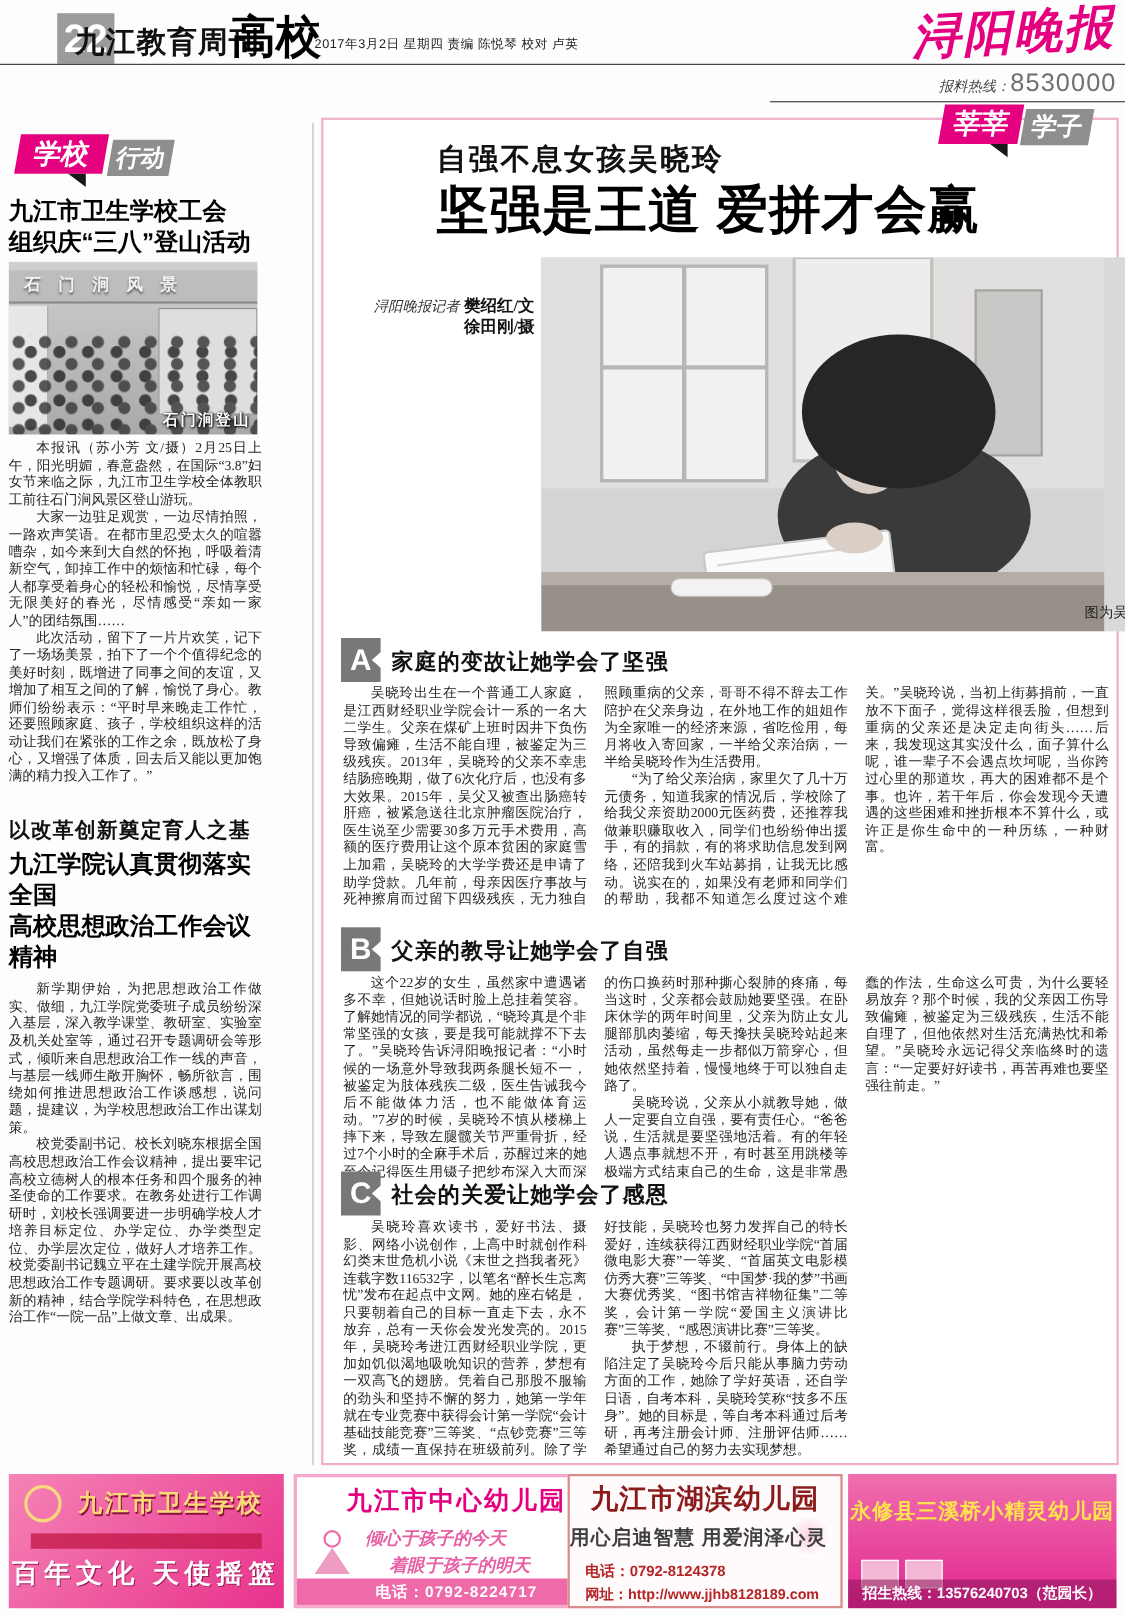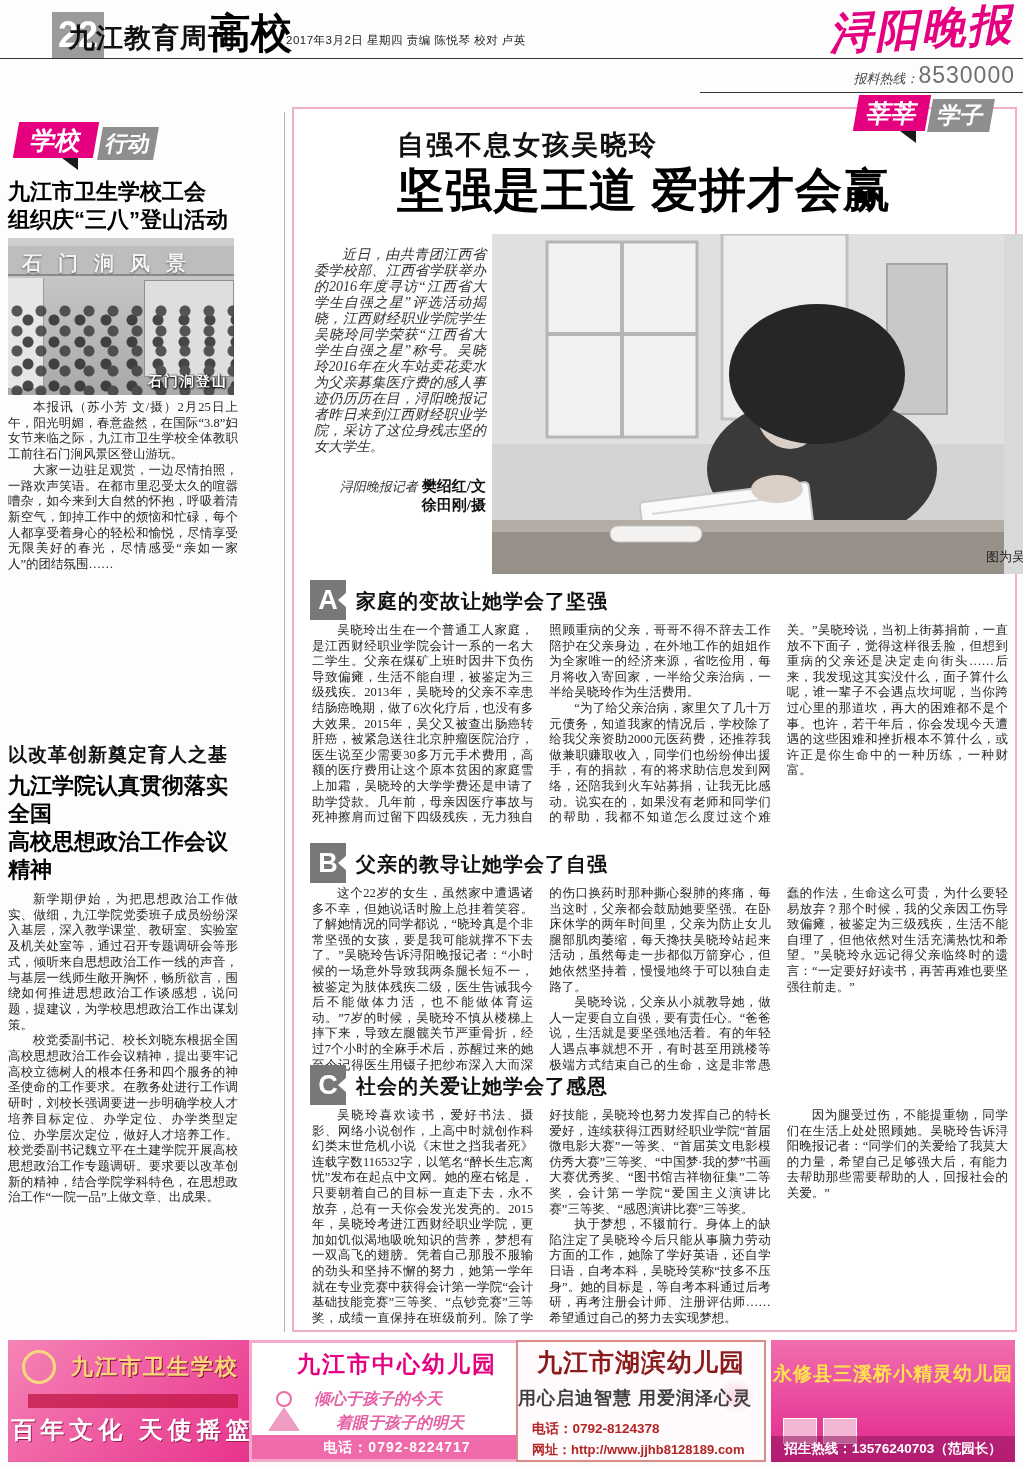--- a/index.html
+++ b/index.html
@@ -52,21 +52,21 @@
   }
   .l-body1 { left:8px; top:400px; width:230px; }
   .l-art2 { left:8px; top:742px; width:240px; }
   .l-kicker { font-size:19px; font-weight:600; color:#111; letter-spacing:1px; }
   .l-title2 { font-size:22px; font-weight:900; line-height:28px; color:#000; margin-top:4px; }
   .l-art2 .news-body { margin-top:8px; width:230px; }
 
   
   .l-photo { left:8px; top:238px; width:226px; height:157px; background:linear-gradient(#cfcfcf,#a9a9a9); overflow:hidden; }
   .l-photo .banner { position:absolute; left:0; top:8px; width:100%; height:30px; background:#bdbdbd; border-bottom:2px solid #8a8a8a; }
-  .l-photo .banner-text { position:absolute; left:14px; top:12px; color:#f4f4f4; font-size:20px; font-weight:700; letter-spacing:16px; text-shadow:0 1px 2px #555; white-space:nowrap; }
+  .l-photo .banner-text { position:absolute; left:14px; top:12px; color:#f4f4f4; font-size:15px; font-weight:700; letter-spacing:16px; text-shadow:0 1px 2px #555; white-space:nowrap; }
   .l-photo .building { position:absolute; right:0; top:42px; width:40%; height:62%; background:#dedede; border:1px solid #909090; }
   .l-photo .wall { position:absolute; left:0; top:40px; width:16%; height:70%; background:#e6e6e6; border-right:1px solid #9a9a9a; }
   .l-photo .crowd {
     position:absolute; left:0; bottom:0; width:100%; height:58%;
     background:
       radial-gradient(circle at 9px 7px, #3d3d3d 5px, rgba(0,0,0,0) 6px),
       radial-gradient(circle at 20px 16px, #2c2c2c 5px, rgba(0,0,0,0) 6px);
     background-size:24px 20px, 26px 22px;
     opacity:0.85;
   }
@@ -106,21 +106,21 @@
   .secC-body { left:18px; top:999px; width:696px; height:222px; }
 
   
   .ad { top:1340px; height:122px; overflow:hidden; }
   .ad1 { left:8px; width:250px; background:linear-gradient(135deg,#f584b6,#e8318b); }
   .ad1 .ring { position:absolute; left:14px; top:10px; width:34px; height:34px; border:3px solid #f7d87c; border-radius:50%; }
   .ad1 .name { position:absolute; left:52px; top:12px; width:190px; text-align:center; font-size:22px; font-weight:900; color:#f8d878; text-shadow:1px 1px 0 #8c0f3e; letter-spacing:2px; }
   .ad1 .strip { position:absolute; left:20px; top:54px; width:210px; height:14px; background:#c41a4b; opacity:.8; }
   .ad1 .slogan { position:absolute; left:0; bottom:16px; width:100%; text-align:center; font-size:24px; font-weight:900; color:#fff; letter-spacing:5px; text-shadow:1px 1px 0 #9c1d55; }
 
-  .ad2 { left:249px; width:296px; background:#fff; border:3px solid #f6a9cb; }
+  .ad2 { left:267px; width:296px; background:#fff; border:3px solid #f6a9cb; }
   .ad2 .name { position:absolute; left:0; top:6px; width:100%; text-align:center; font-size:23px; font-weight:900; color:#e4007f; letter-spacing:2px; }
   .ad2 .kid { position:absolute; left:14px; top:48px; width:40px; height:44px; }
   .ad2 .kid .head { position:absolute; left:10px; top:0; width:16px; height:16px; border-radius:50%; border:2px solid #ef6aa8; }
   .ad2 .kid .dress { position:absolute; left:2px; top:16px; width:0; height:0; border-left:16px solid transparent; border-right:16px solid transparent; border-bottom:24px solid #ef9cc3; }
   .ad2 .s1 { position:absolute; left:62px; top:46px; font-size:16px; font-style:italic; font-weight:700; color:#e75fa4; font-family:"Liberation Serif","DejaVu Serif",serif; }
   .ad2 .s2 { position:absolute; left:84px; top:70px; font-size:16px; font-style:italic; font-weight:700; color:#e75fa4; font-family:"Liberation Serif","DejaVu Serif",serif; }
   .ad2 .band { position:absolute; left:0; bottom:0; width:100%; height:24px; background:#ef6aa8; color:#fff; font-size:14px; font-weight:700; text-align:center; line-height:24px; letter-spacing:1px; }
 
   .ad3 { left:516px; width:250px; background:#fffafc; border:2px solid #d98a8a; }
   .ad3 .name { position:absolute; left:0; top:4px; width:100%; text-align:center; font-size:25px; font-weight:900; color:#8b1a1a; font-family:"Liberation Serif","DejaVu Serif",serif; letter-spacing:1px; }
@@ -166,41 +166,41 @@
   <div class="banner-text">石门涧风景</div>
   <div class="wall"></div>
   <div class="building"></div>
   <div class="crowd"></div>
   <div class="caption">石门涧登山</div>
 </div>
 
 <div class="abs l-body1 news-body">
   <p>本报讯（苏小芳 文/摄）2月25日上午，阳光明媚，春意盎然，在国际“3.8”妇女节来临之际，九江市卫生学校全体教职工前往石门涧风景区登山游玩。</p>
   <p>大家一边驻足观赏，一边尽情拍照，一路欢声笑语。在都市里忍受太久的喧嚣嘈杂，如今来到大自然的怀抱，呼吸着清新空气，卸掉工作中的烦恼和忙碌，每个人都享受着身心的轻松和愉悦，尽情享受无限美好的春光，尽情感受“亲如一家人”的团结氛围……</p>
+  <p>此次活动，留下了一片片欢笑，记下了一场场美景，拍下了一个个值得纪念的美好时刻，既增进了同事之间的友谊，又增加了相互之间的了解，愉悦了身心。教师们纷纷表示：“平时早来晚走工作忙，还要照顾家庭、孩子，学校组织这样的活动让我们在紧张的工作之余，既放松了身心，又增强了体质，回去后又能以更加饱满的精力投入工作了。”</p>
 </div>
 
 <div class="abs l-art2">
   <div class="l-kicker">以改革创新奠定育人之基</div>
   <div class="l-title2">
     <div>九江学院认真贯彻落实全国</div>
     <div>高校思想政治工作会议精神</div>
   </div>
   <div class="news-body">
     <p>新学期伊始，为把思想政治工作做实、做细，九江学院党委班子成员纷纷深入基层，深入教学课堂、教研室、实验室及机关处室等，通过召开专题调研会等形式，倾听来自思想政治工作一线的声音，与基层一线师生敞开胸怀，畅所欲言，围绕如何推进思想政治工作谈感想，说问题，提建议，为学校思想政治工作出谋划策。</p>
     <p>校党委副书记、校长刘晓东根据全国高校思想政治工作会议精神，提出要牢记高校立德树人的根本任务和四个服务的神圣使命的工作要求。在教务处进行工作调研时，刘校长强调要进一步明确学校人才培养目标定位、办学定位、办学类型定位、办学层次定位，做好人才培养工作。校党委副书记魏立平在土建学院开展高校思想政治工作专题调研。要求要以改革创新的精神，结合学院学科特色，在思想政治工作“一院一品”上做文章、出成果。</p>
   </div>
 </div>
 
 <div class="abs feature-box">
 
   <div class="abs f-kicker">自强不息女孩吴晓玲</div>
   <div class="abs f-headline">坚强是王道 爱拼才会赢</div>
 
   <div class="abs lede">
-    <p class="intro">近日，由共青团江西省委学校部、江西省学联举办的2016年度寻访“江西省大学生自强之星”评选活动揭晓，江西财经职业学院学生吴晓玲同学荣获“江西省大学生自强之星”称号。吴晓玲2016年在火车站卖花卖水为父亲募集医疗费的感人事迹仍历历在目，浔阳晚报记者昨日来到江西财经职业学院，采访了这位身残志坚的女大学生。</p>
     <div class="byline">
       <div>
         <span class="pre">浔阳晚报记者</span>
         <span class="nm">樊绍红/文</span>
       </div>
       <div class="nm">徐田刚/摄</div>
     </div>
   </div>
 
   <div class="abs f-photo">
@@ -238,21 +238,20 @@
   <div class="abs sec-body secB-body">
     <p>这个22岁的女生，虽然家中遭遇诸多不幸，但她说话时脸上总挂着笑容。了解她情况的同学都说，“晓玲真是个非常坚强的女孩，要是我可能就撑不下去了。”吴晓玲告诉浔阳晚报记者：“小时候的一场意外导致我两条腿长短不一，被鉴定为肢体残疾二级，医生告诫我今后不能做体力活，也不能做体育运动。”7岁的时候，吴晓玲不慎从楼梯上摔下来，导致左腿髋关节严重骨折，经过7个小时的全麻手术后，苏醒过来的她至今记得医生用镊子把纱布深入大而深的伤口换药时那种撕心裂肺的疼痛，每当这时，父亲都会鼓励她要坚强。在卧床休学的两年时间里，父亲为防止女儿腿部肌肉萎缩，每天搀扶吴晓玲站起来活动，虽然每走一步都似万箭穿心，但她依然坚持着，慢慢地终于可以独自走路了。</p>
     <p>吴晓玲说，父亲从小就教导她，做人一定要自立自强，要有责任心。“爸爸说，生活就是要坚强地活着。有的年轻人遇点事就想不开，有时甚至用跳楼等极端方式结束自己的生命，这是非常愚蠢的作法，生命这么可贵，为什么要轻易放弃？那个时候，我的父亲因工伤导致偏瘫，被鉴定为三级残疾，生活不能自理了，但他依然对生活充满热忱和希望。”吴晓玲永远记得父亲临终时的遗言：“一定要好好读书，再苦再难也要坚强往前走。”</p>
   </div>
 
   <div class="abs sec-label secC-label">C</div>
   <div class="abs sec-head secC-head">社会的关爱让她学会了感恩</div>
   <div class="abs sec-body secC-body">
     <p>吴晓玲喜欢读书，爱好书法、摄影、网络小说创作，上高中时就创作科幻类末世危机小说《末世之挡我者死》连载字数116532字，以笔名“醉长生忘离忧”发布在起点中文网。她的座右铭是，只要朝着自己的目标一直走下去，永不放弃，总有一天你会发光发亮的。2015年，吴晓玲考进江西财经职业学院，更加如饥似渴地吸吮知识的营养，梦想有一双高飞的翅膀。凭着自己那股不服输的劲头和坚持不懈的努力，她第一学年就在专业竞赛中获得会计第一学院“会计基础技能竞赛”三等奖、“点钞竞赛”三等奖，成绩一直保持在班级前列。除了学好技能，吴晓玲也努力发挥自己的特长爱好，连续获得江西财经职业学院“首届微电影大赛”一等奖、“首届英文电影模仿秀大赛”三等奖、“中国梦·我的梦”书画大赛优秀奖、“图书馆吉祥物征集”二等奖，会计第一学院“爱国主义演讲比赛”三等奖、“感恩演讲比赛”三等奖。</p>
     <p>执于梦想，不辍前行。身体上的缺陷注定了吴晓玲今后只能从事脑力劳动方面的工作，她除了学好英语，还自学日语，自考本科，吴晓玲笑称“技多不压身”。她的目标是，等自考本科通过后考研，再考注册会计师、注册评估师……希望通过自己的努力去实现梦想。</p>
-    <p>因为腿受过伤，不能提重物，同学们在生活上处处照顾她。吴晓玲告诉浔阳晚报记者：“同学们的关爱给了我莫大的力量，希望自己足够强大后，有能力去帮助那些需要帮助的人，回报社会的关爱。”</p>
   </div>
 </div>
 
 <div class="abs tag tag-pink" style="left:856px;top:95px;width:72px;height:36px;font-size:25px;line-height:36px;">莘莘</div>
 <div class="abs tag tag-gray" style="left:930px;top:99px;width:62px;height:33px;font-size:23px;line-height:33px;">学子</div>
 <div class="abs fold" style="left:900px;top:131px;"></div>
 
 <div class="abs ad ad1">
   <div class="ring"></div>
   <div class="name">九江市卫生学校</div>

